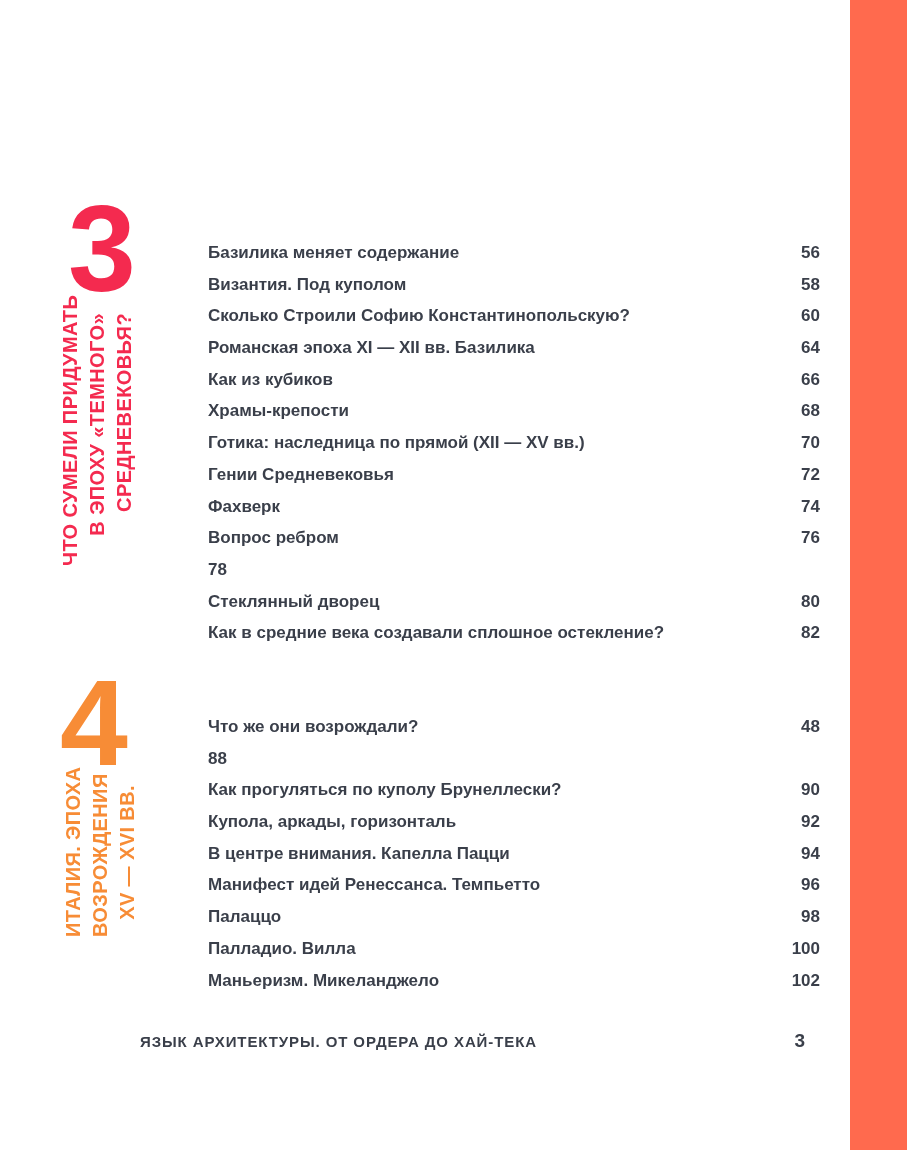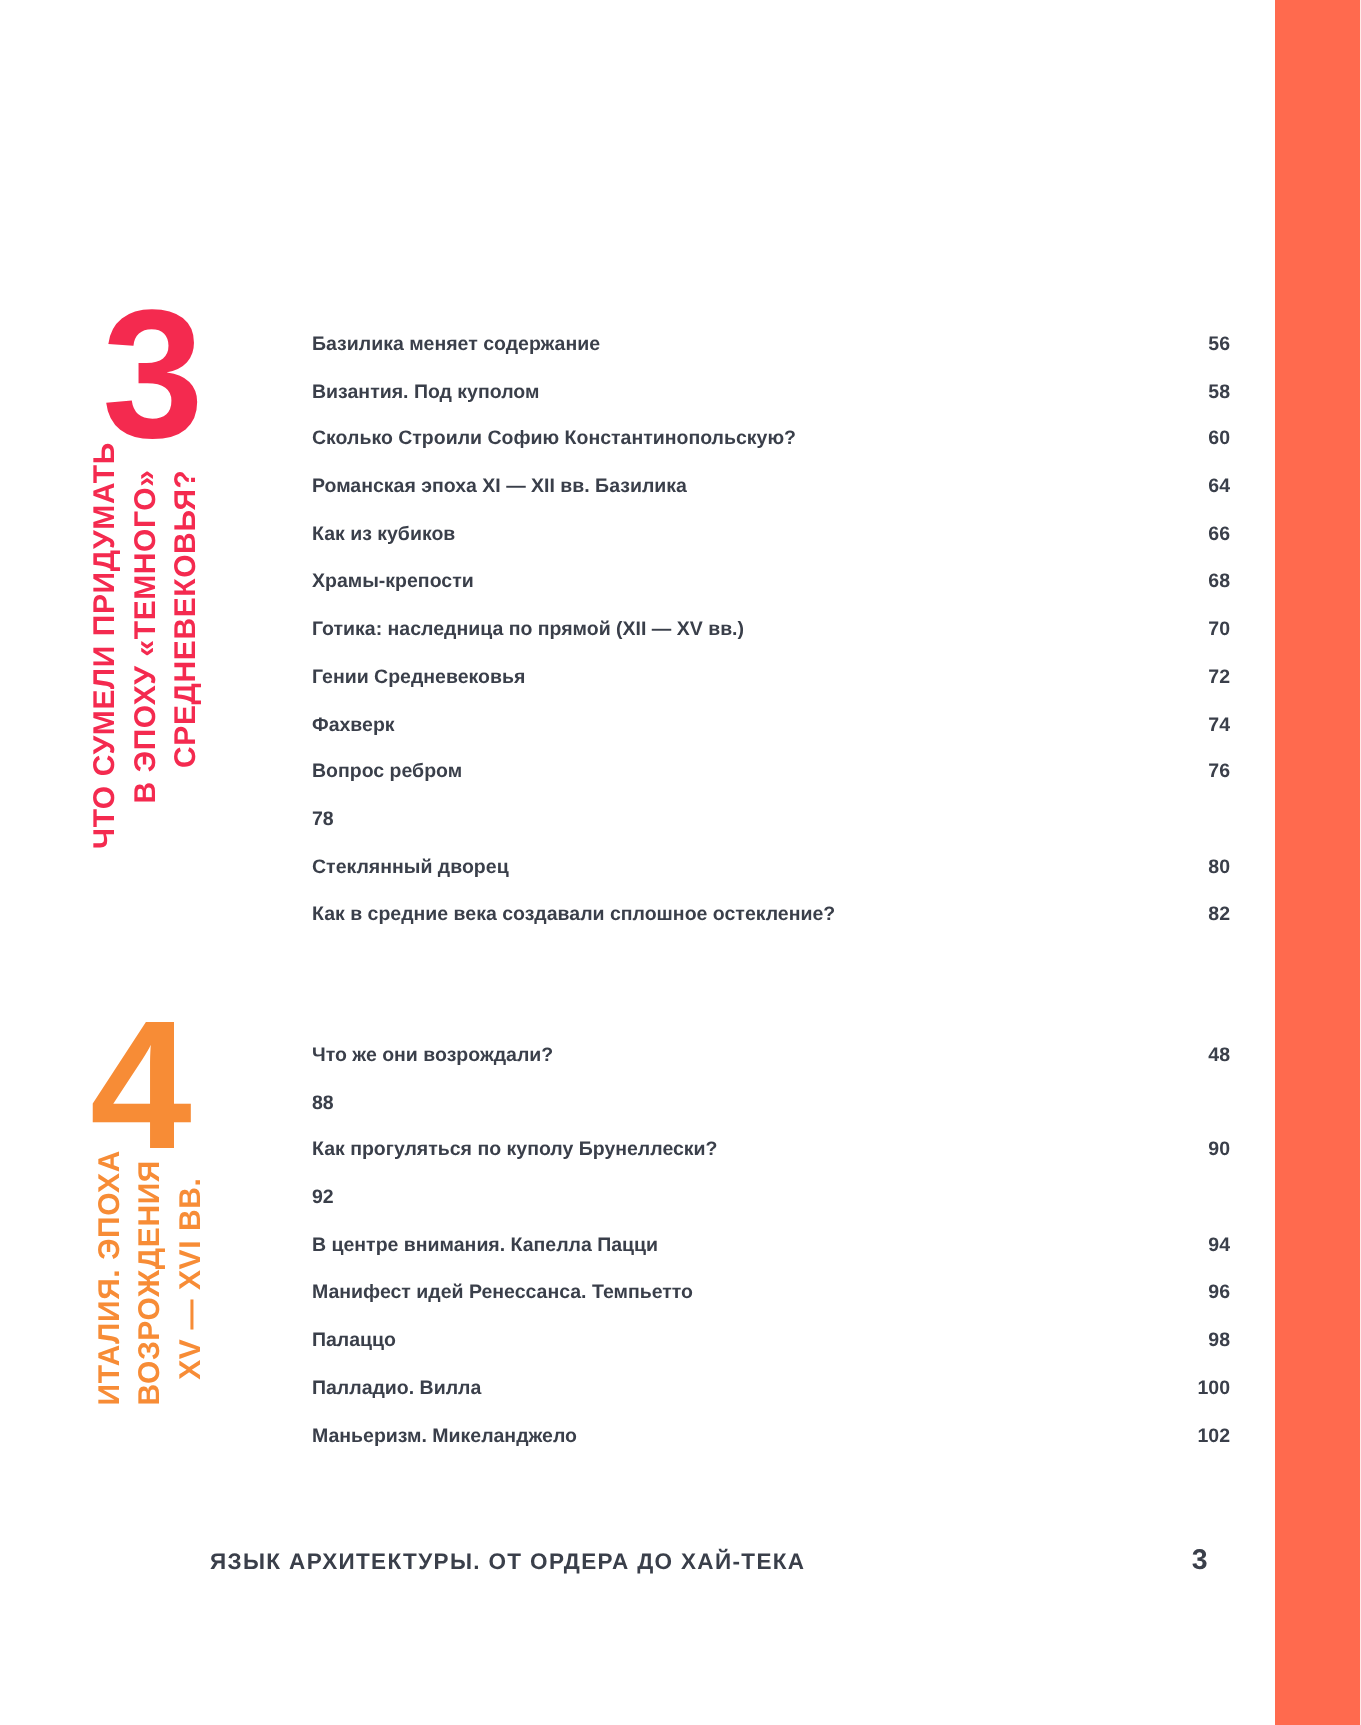--- a/index.html
+++ b/index.html
@@ -47,25 +47,25 @@
     color: var(--text, #3A3F4A);
   }
   .toc-3 { top: 213px; }
   .toc-4 { top: 687px; }
   .toc-row {
     display: flex;
     justify-content: space-between;
     align-items: baseline;
     height: 31.7px;
     line-height: 31.7px;
-    font-size: 13px;
+    font-size: 17px;
     font-weight: 600;
   }
   .toc-title { white-space: nowrap; }
-  .toc-page { white-space: nowrap; }
+  .toc-page { white-space: nowrap; margin-top: 24px; }
   .footer {
     position: absolute;
     left: 140px;
     top: 1026px;
     width: 665px;
     display: flex;
     justify-content: space-between;
     align-items: baseline;
     color: var(--text, #3A3F4A);
   }
@@ -182,20 +182,21 @@
       <div class="toc-row">
         <span class="toc-page">88</span>
       </div>
 
       <div class="toc-row">
         <span class="toc-title">Как прогуляться по куполу Брунеллески?</span>
         <span class="toc-page">90</span>
       </div>
 
       <div class="toc-row">
+        <span class="toc-title">Купола, аркады, горизонталь</span>
         <span class="toc-page">92</span>
       </div>
 
       <div class="toc-row">
         <span class="toc-title">В центре внимания. Капелла Пацци</span>
         <span class="toc-page">94</span>
       </div>
 
       <div class="toc-row">
         <span class="toc-title">Манифест идей Ренессанса. Темпьетто</span>

